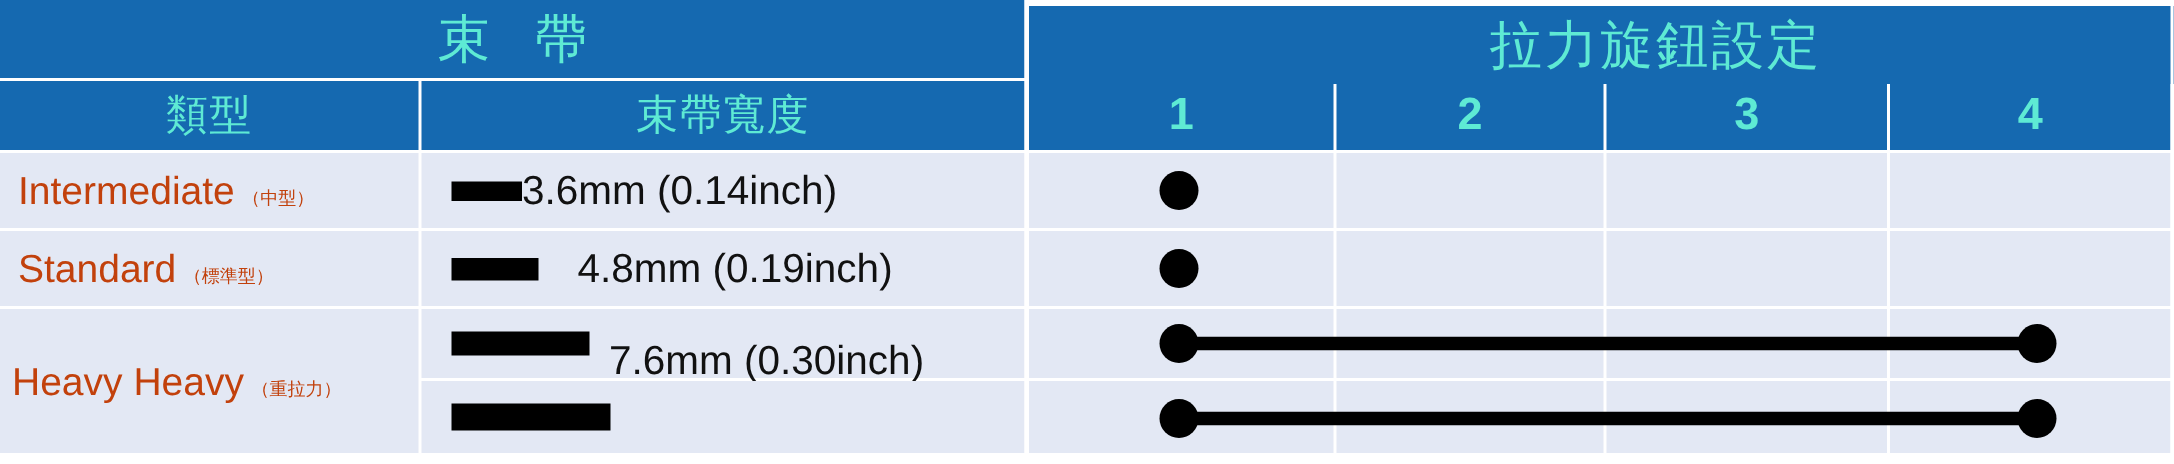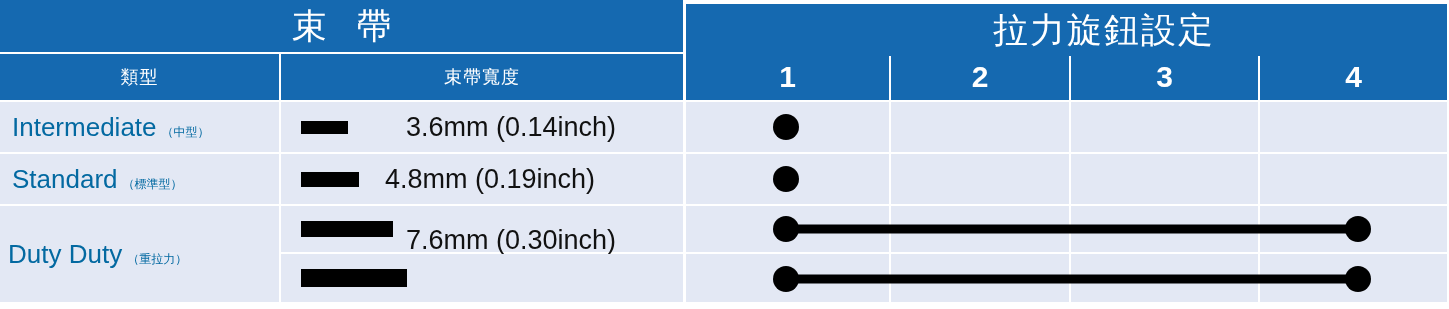--- a/index.html
+++ b/index.html
@@ -4,32 +4,32 @@
 <style>
   html,body{margin:0;padding:0;background:#ffffff;}
   body{width:1449px;height:309px;overflow:hidden;
        font-family:"Liberation Sans","DejaVu Sans",sans-serif;}
 
   .sheet{position:relative;width:1449px;height:309px;background:#ffffff;}
 
   
   .cell{position:absolute;box-sizing:border-box;}
 
-  .hdr{background:#1569b0;color:#ffffff;display:flex;align-items:center;
+  .hdr{background:#1569b0;color:#5eead4;display:flex;align-items:center;
        justify-content:center;font-weight:400;}
   .hdr.num{font-weight:700;}
 
   .datacell{background:#e3e8f4;display:flex;align-items:center;}
 
   
   .t-group{font-size:35px;letter-spacing:10px;text-indent:10px;}
-  .t-sub{font-size:18px;letter-spacing:1px;}
+  .t-sub{font-size:28px;letter-spacing:1px;}
   .t-num{font-size:30px;}
 
-  .type-label{font-size:26px;color:#0369a1;white-space:nowrap;
+  .type-label{font-size:26px;color:#c2410c;white-space:nowrap;
               display:flex;align-items:baseline;padding-left:12px;justify-content:flex-end;}
   .type-label .cjk{font-size:12px;margin-left:5px;letter-spacing:0px;}
 
   .width-text{font-size:27px;color:#111;white-space:nowrap;}
 
   
   .bar{background:#000000;display:block;}
 
   
   .dot{position:absolute;background:#000000;border-radius:50%;
@@ -67,28 +67,28 @@
 
   <div class="cell datacell" style="left:0px;top:154px;width:279px;height:50px;">
     <div class="type-label">
       <span>Standard</span>
       <span class="cjk">（標準型）</span>
     </div>
   </div>
 
   <div class="cell datacell" style="left:0px;top:206px;width:279px;height:96px;">
     <div class="type-label" style="padding-left:8px;">
-      <span>Duty Duty</span>
+      <span>Heavy Heavy</span>
       <span class="cjk">（重拉力）</span>
     </div>
   </div>
 
   <div class="cell datacell" style="left:281px;top:102px;width:402px;height:50px;">
     <span class="bar" style="margin-left:20px;width:47px;height:13px;"></span>
-    <span class="width-text" style="margin-left:58px;">3.6mm (0.14inch)</span>
+    <span class="width-text" style="">3.6mm (0.14inch)</span>
   </div>
 
   <div class="cell datacell" style="left:281px;top:154px;width:402px;height:50px;">
     <span class="bar" style="margin-left:20px;width:58px;height:15px;"></span>
     <span class="width-text" style="margin-left:26px;">4.8mm (0.19inch)</span>
   </div>
 
   <div class="cell datacell" style="left:281px;top:206px;width:402px;height:46px;">
     <span class="bar" style="margin-left:20px;width:92px;height:16px;"></span>
     <span class="width-text" style="margin-left:13px;margin-top:23px;">7.6mm (0.30inch)</span>

